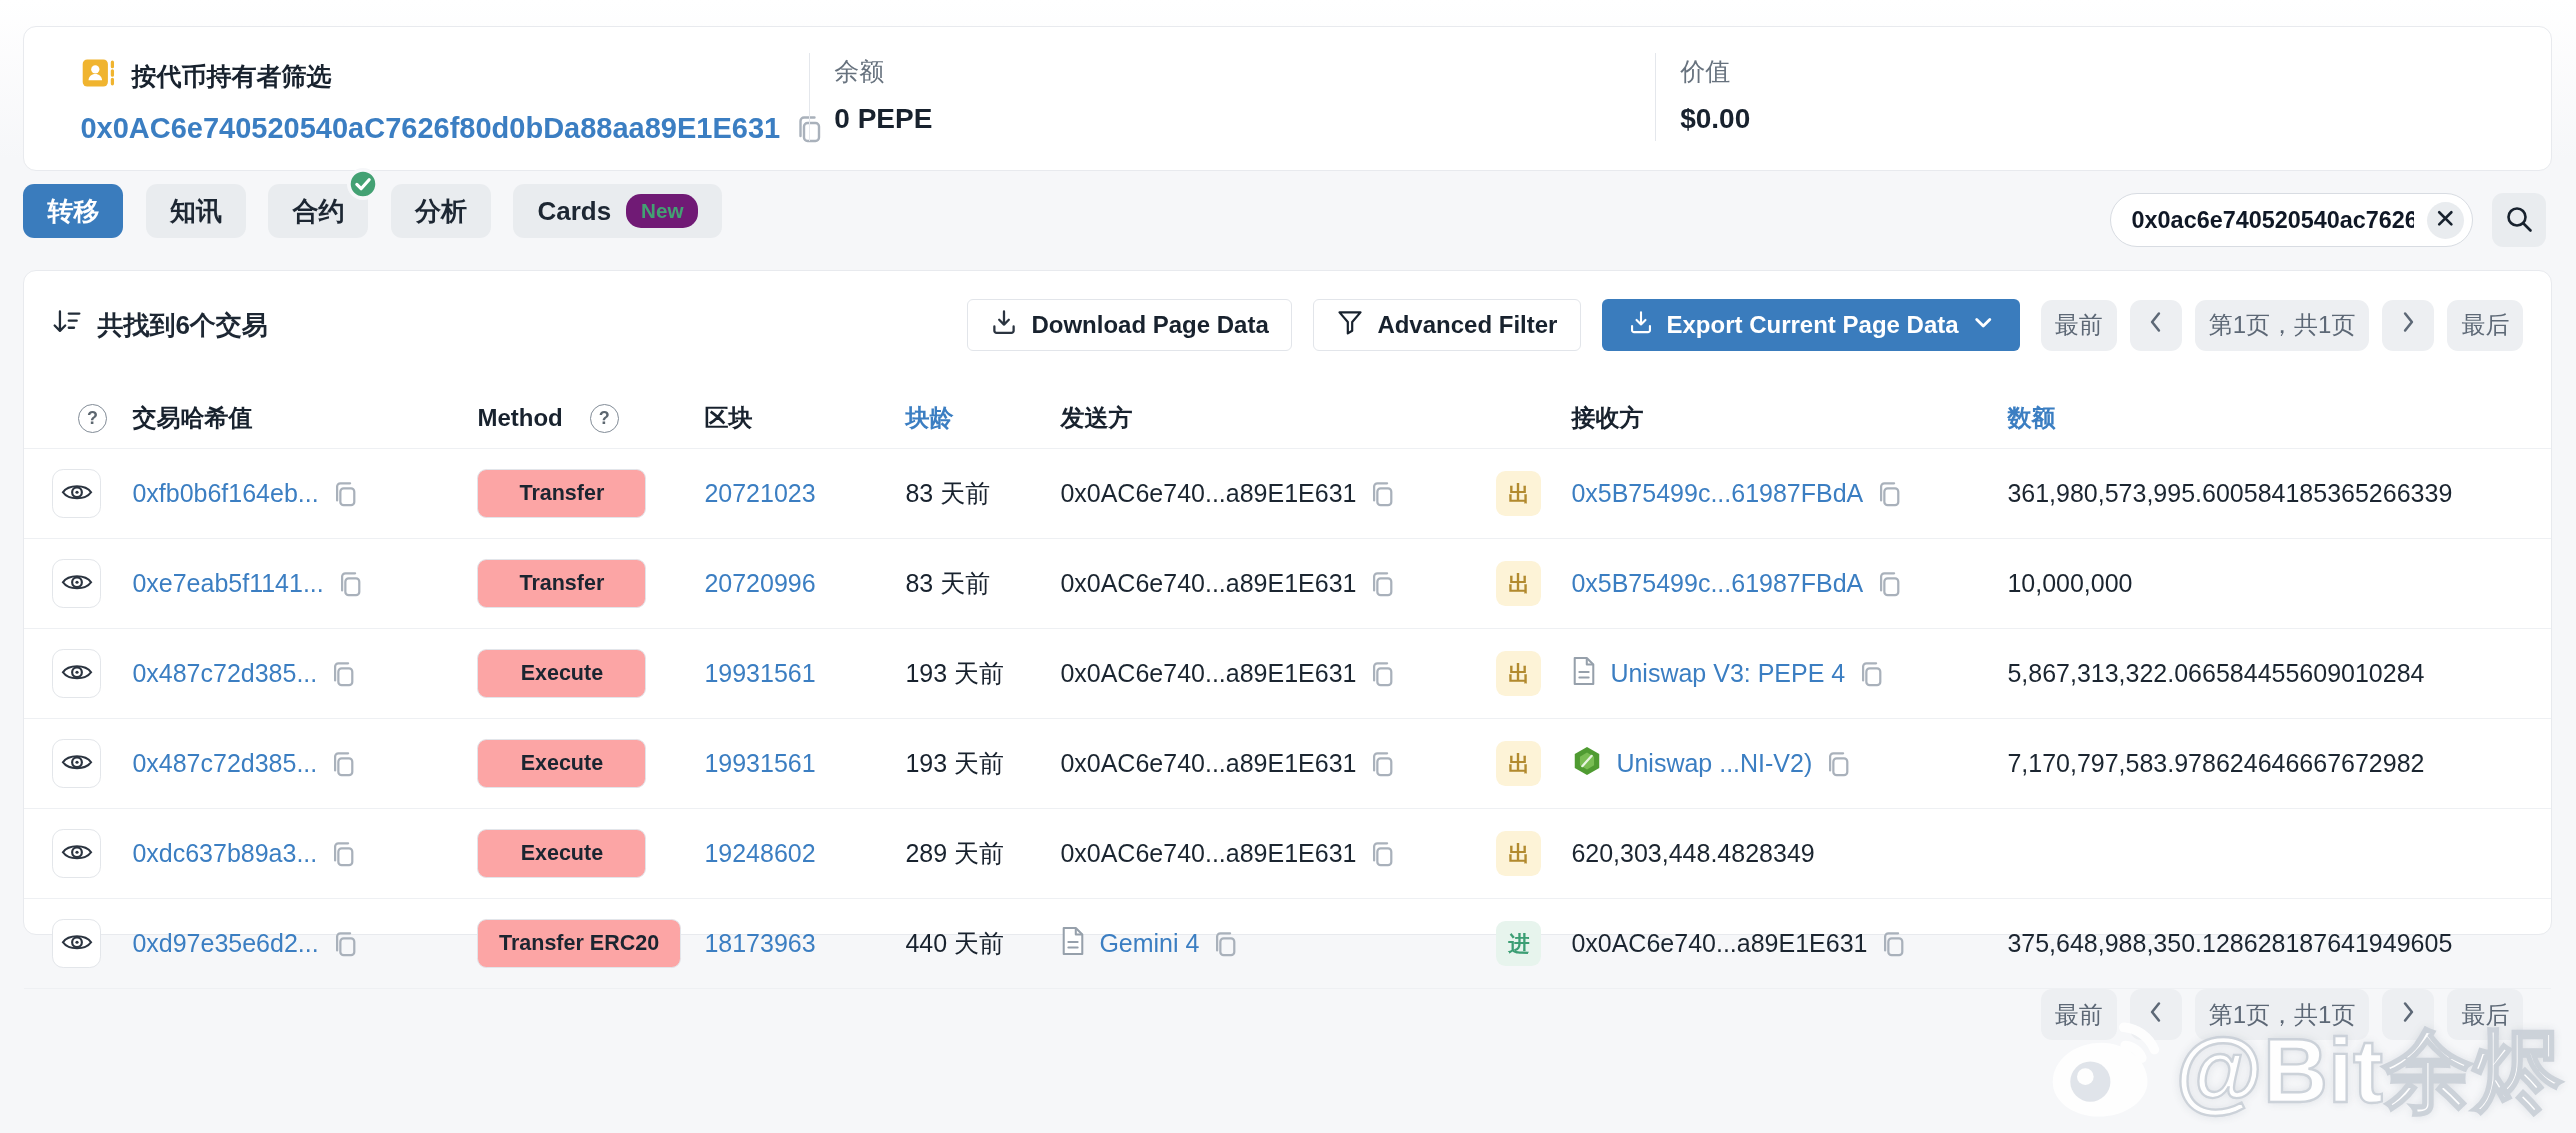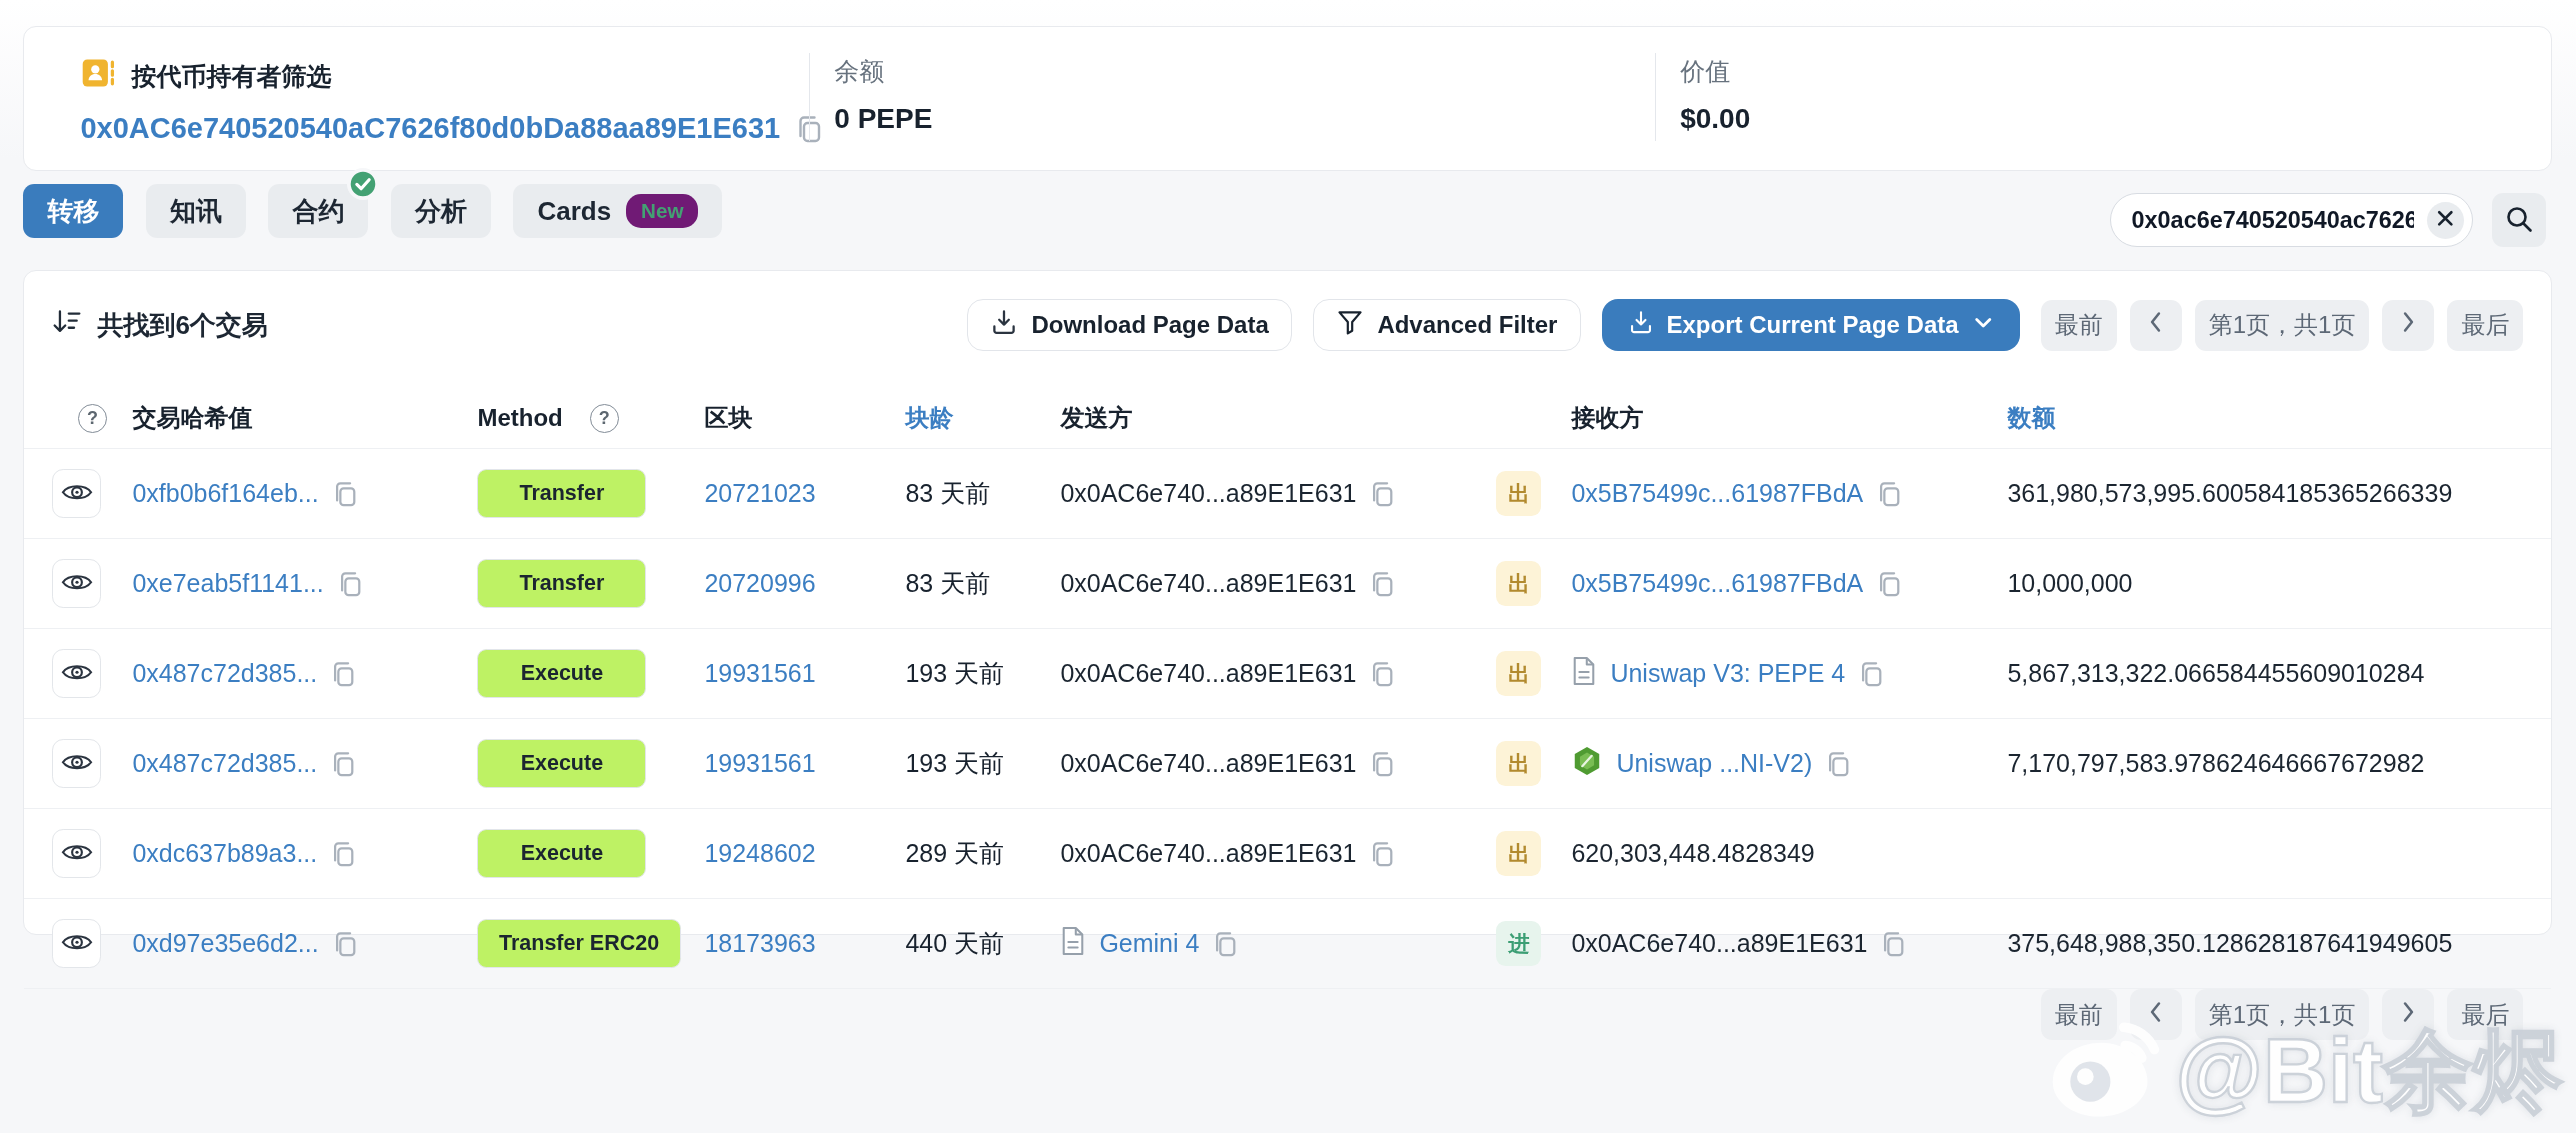--- a/index.html
+++ b/index.html
@@ -42,21 +42,21 @@
            display:flex; align-items:center; justify-content:center; cursor:pointer; margin-left:auto; }
   .search-btn { width:54px; height:54px; border:none; border-radius:11.2px; background:#e9ecef;
                 display:flex; align-items:center; justify-content:center; cursor:pointer; }
 
   
   .panel { position:absolute; left:23.4px; top:270px; width:2529px; height:665px;
            display:flex; flex-direction:column; }
   .toolbar { display:flex; align-items:center; padding:28px 28px 0 28px; }
   .count { display:flex; align-items:center; gap:15px; font-size:26px; font-weight:600; color:#1d2733; }
   .toolbar-right { margin-left:auto; display:flex; align-items:center; gap:20.6px; }
-  .btn { height:52px; border-radius:16px; font-family:inherit; font-size:24px; font-weight:600;
+  .btn { height:52px; border-radius:6px; font-family:inherit; font-size:24px; font-weight:600;
          display:flex; align-items:center; gap:13px; cursor:pointer; }
   .btn-white { background:#fff; border:1.9px solid #e2e5ea; color:#18222e; padding:0 22.5px; }
   .btn-blue { background:#3a7cbd; border:none; color:#fff; padding:0 26px; }
   .pager { display:flex; align-items:center; gap:13px; }
   .page-pill { height:51px; min-width:52px; padding:0 14px; border:none; border-radius:11.2px;
                background:#edeff2; color:#5d6876; font-family:inherit; font-size:24px;
                display:flex; align-items:center; justify-content:center; cursor:pointer; }
 
   
   .table { margin-top:37px; }
@@ -68,21 +68,21 @@
           font-size:18px; font-weight:bold; display:inline-flex; align-items:center; justify-content:center; }
   .th-method { display:flex; align-items:center; gap:27px; }
   .trow { height:90px; border-top:0.9px solid #eef0f3; font-size:25px; }
   #tbody { border-bottom:0.9px solid #eef0f3; }
   .eye-btn { width:49px; height:49px; background:#fff; border:1.9px solid #e3e6ea; border-radius:11.2px;
              display:flex; align-items:center; justify-content:center; cursor:pointer; }
   .cell-flex { display:flex; align-items:center; gap:13px; }
   .link { color:#3b7ec2; text-decoration:none; font-weight:500; }
   .plain { color:#1b2530; }
   .copy-btn { background:none; border:none; cursor:pointer; display:flex; align-items:center; padding:0; }
-  .method-pill { min-width:169px; height:49px; padding:0 20.6px; background:#bef264; border:1.9px solid #e2e5ea;
+  .method-pill { min-width:169px; height:49px; padding:0 20.6px; background:#fca5a5; border:1.9px solid #e2e5ea;
                  border-radius:9.4px; font-size:21.5px; font-weight:600; color:#1b2530;
                  display:inline-flex; align-items:center; justify-content:center; }
   .dir-badge { width:45px; height:45px; border-radius:9.4px; font-size:21.5px; font-weight:600;
                display:flex; align-items:center; justify-content:center; }
   .dir-out { background:#fdf3d7; color:#b28a2e; }
   .dir-in  { background:#e7f4ed; color:#3c9e74; }
   .amount { color:#1b2530; }
 
   .panel-footer { margin-top:auto; display:flex; justify-content:flex-end; padding:0 28px 24px 28px; }
 

